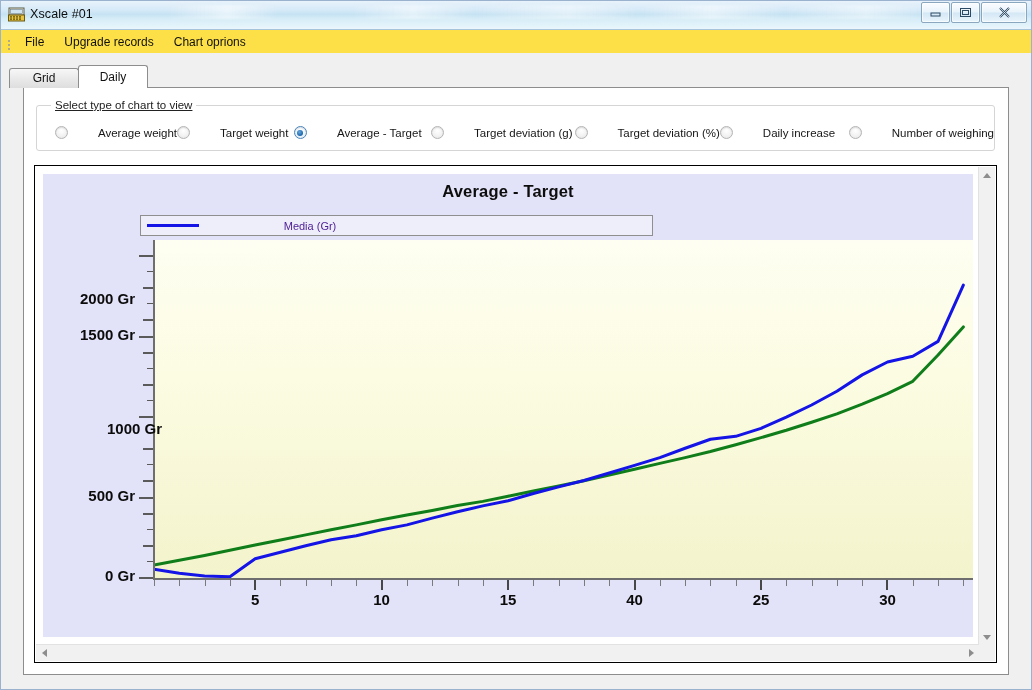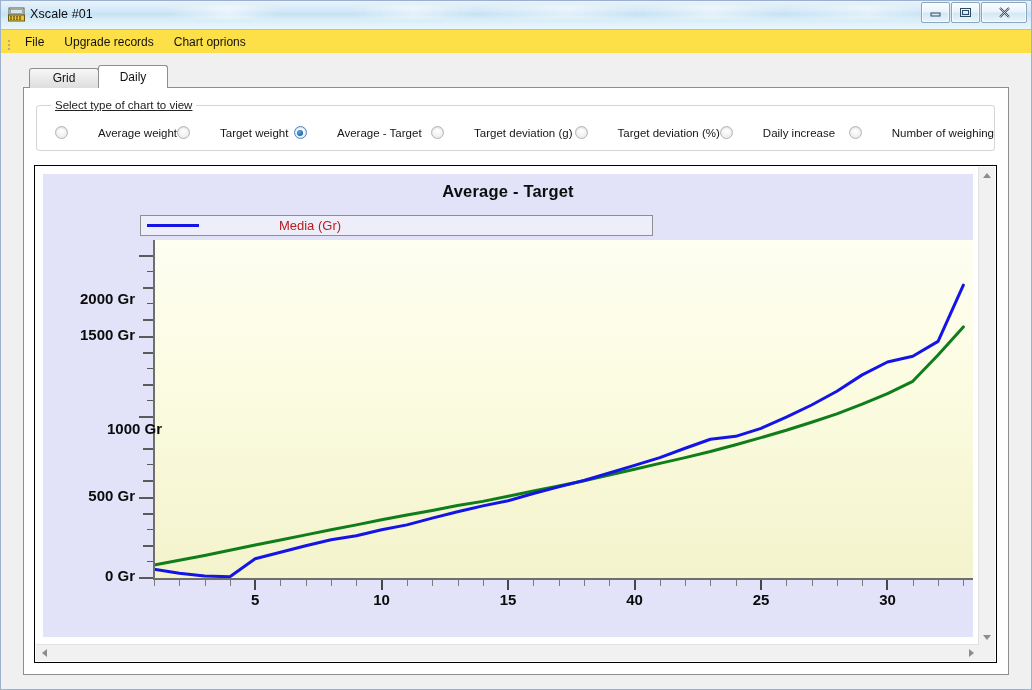--- a/index.html
+++ b/index.html
@@ -117,21 +117,21 @@
   #client {
     position: absolute;
     left: 0; right: 0;
     top: 52px; bottom: 0;
     background: #f0f0f0;
   }
 
   
   #tab-strip {
     position: absolute;
-    left: 28px; top: 12px;
+    left: 8px; top: 12px;
     height: 23px;
     display: flex;
     align-items: flex-end;
     z-index: 5;
   }
   .tab {
     height: 20px;
     min-width: 70px;
     box-sizing: border-box;
     padding: 2px 14px 0 14px;
@@ -303,22 +303,22 @@
     align-items: center;
     height: 100%;
   }
   .legend-swatch {
     width: 52px;
     height: 3px;
     margin: 0 8px 0 6px;
     flex: 0 0 auto;
   }
   .legend-text {
-    font-size: 13px;
-    color: #b91c1c;
+    font-size: 11px;
+    color: #4c1d95;
     white-space: nowrap;
   }
   #legend-entry-0 { width: 290px; }
   #legend-entry-0 .legend-text { flex: 1 1 auto; text-align: center; padding-right: 18px;}
   #legend-entry-1 { flex: 1 1 auto; }
   #legend-entry-1 .legend-text { flex: 1 1 auto; text-align: center; padding-right: 6px;}
 
   
   #plot-wrap {
     position: absolute;

